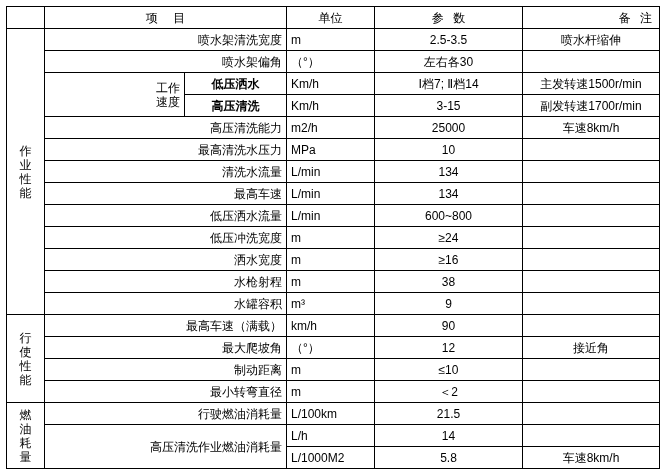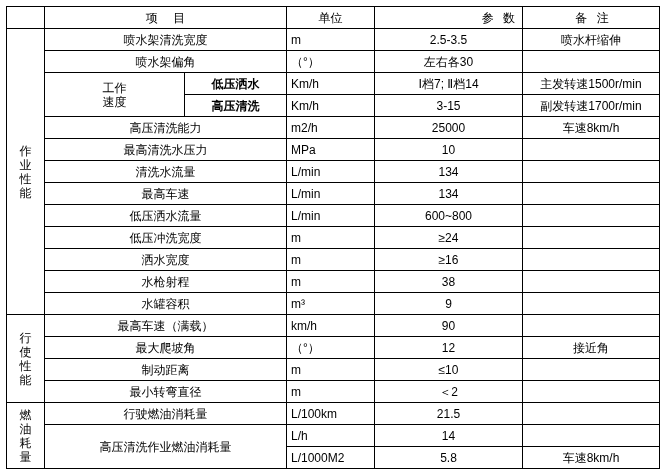--- a/index.html
+++ b/index.html
@@ -63,32 +63,31 @@
   .hdr.item-hdr {
     letter-spacing: 6px;
     text-indent: 6px;
   }
   .hdr.unit-hdr {
     letter-spacing: 0px;
   }
   .hdr.param-hdr {
     letter-spacing: 3px;
     text-indent: 3px;
-    text-align: right;
   }
   .hdr.note-hdr {
     letter-spacing: 3px;
     text-indent: 3px;
-    text-align: center;
+    text-align: right;
     padding-left: 6px;
   }
   .unit-cell { text-align: left; padding-left: 6px; }
   .param-cell { text-align: center; padding-left: 6px; }
   .note-cell { text-align: center; padding-left: 6px; }
-  .item-cell { text-align: center; padding-left: 6px; margin-top: 48px; }
+  .item-cell { text-align: right; padding-left: 6px; margin-top: 48px; }
   .sub-cell { text-align: center; padding-left: 6px; font-weight: bold; }
   .two-line {
     line-height: 17px;
   }
 </style>
 </head>
 <body>
 
 <div id="sheet">
   <table class="spec">

